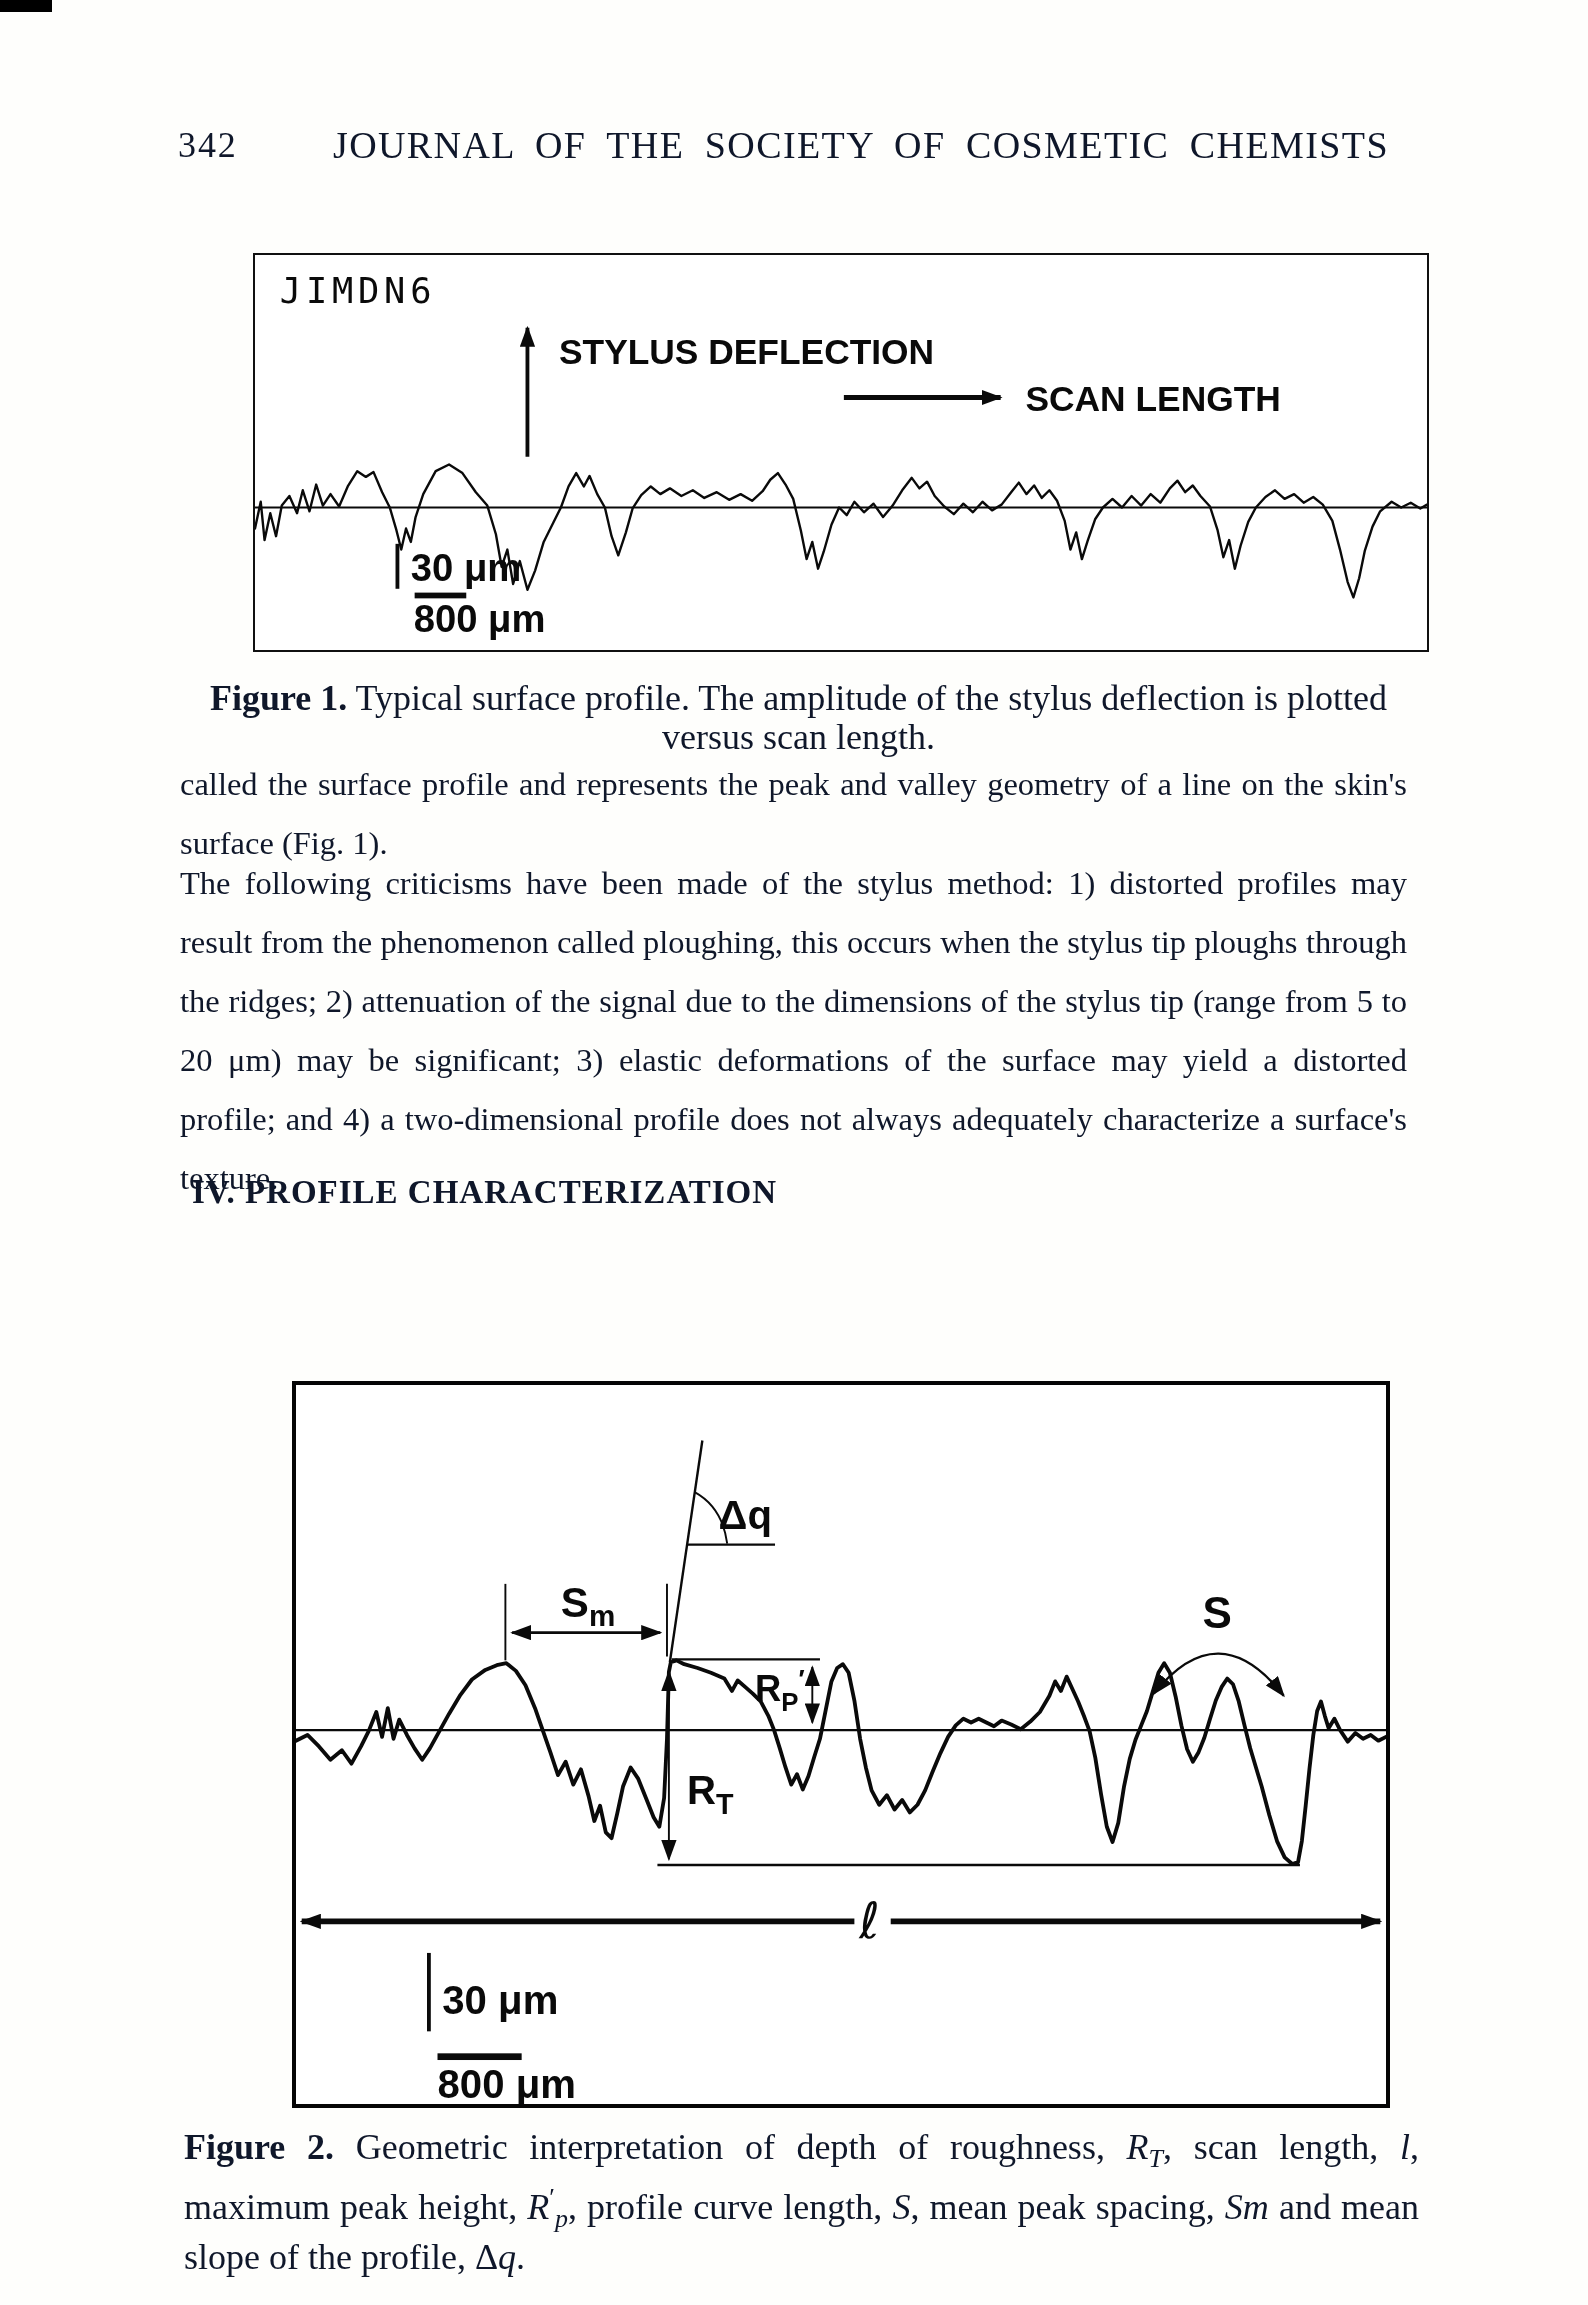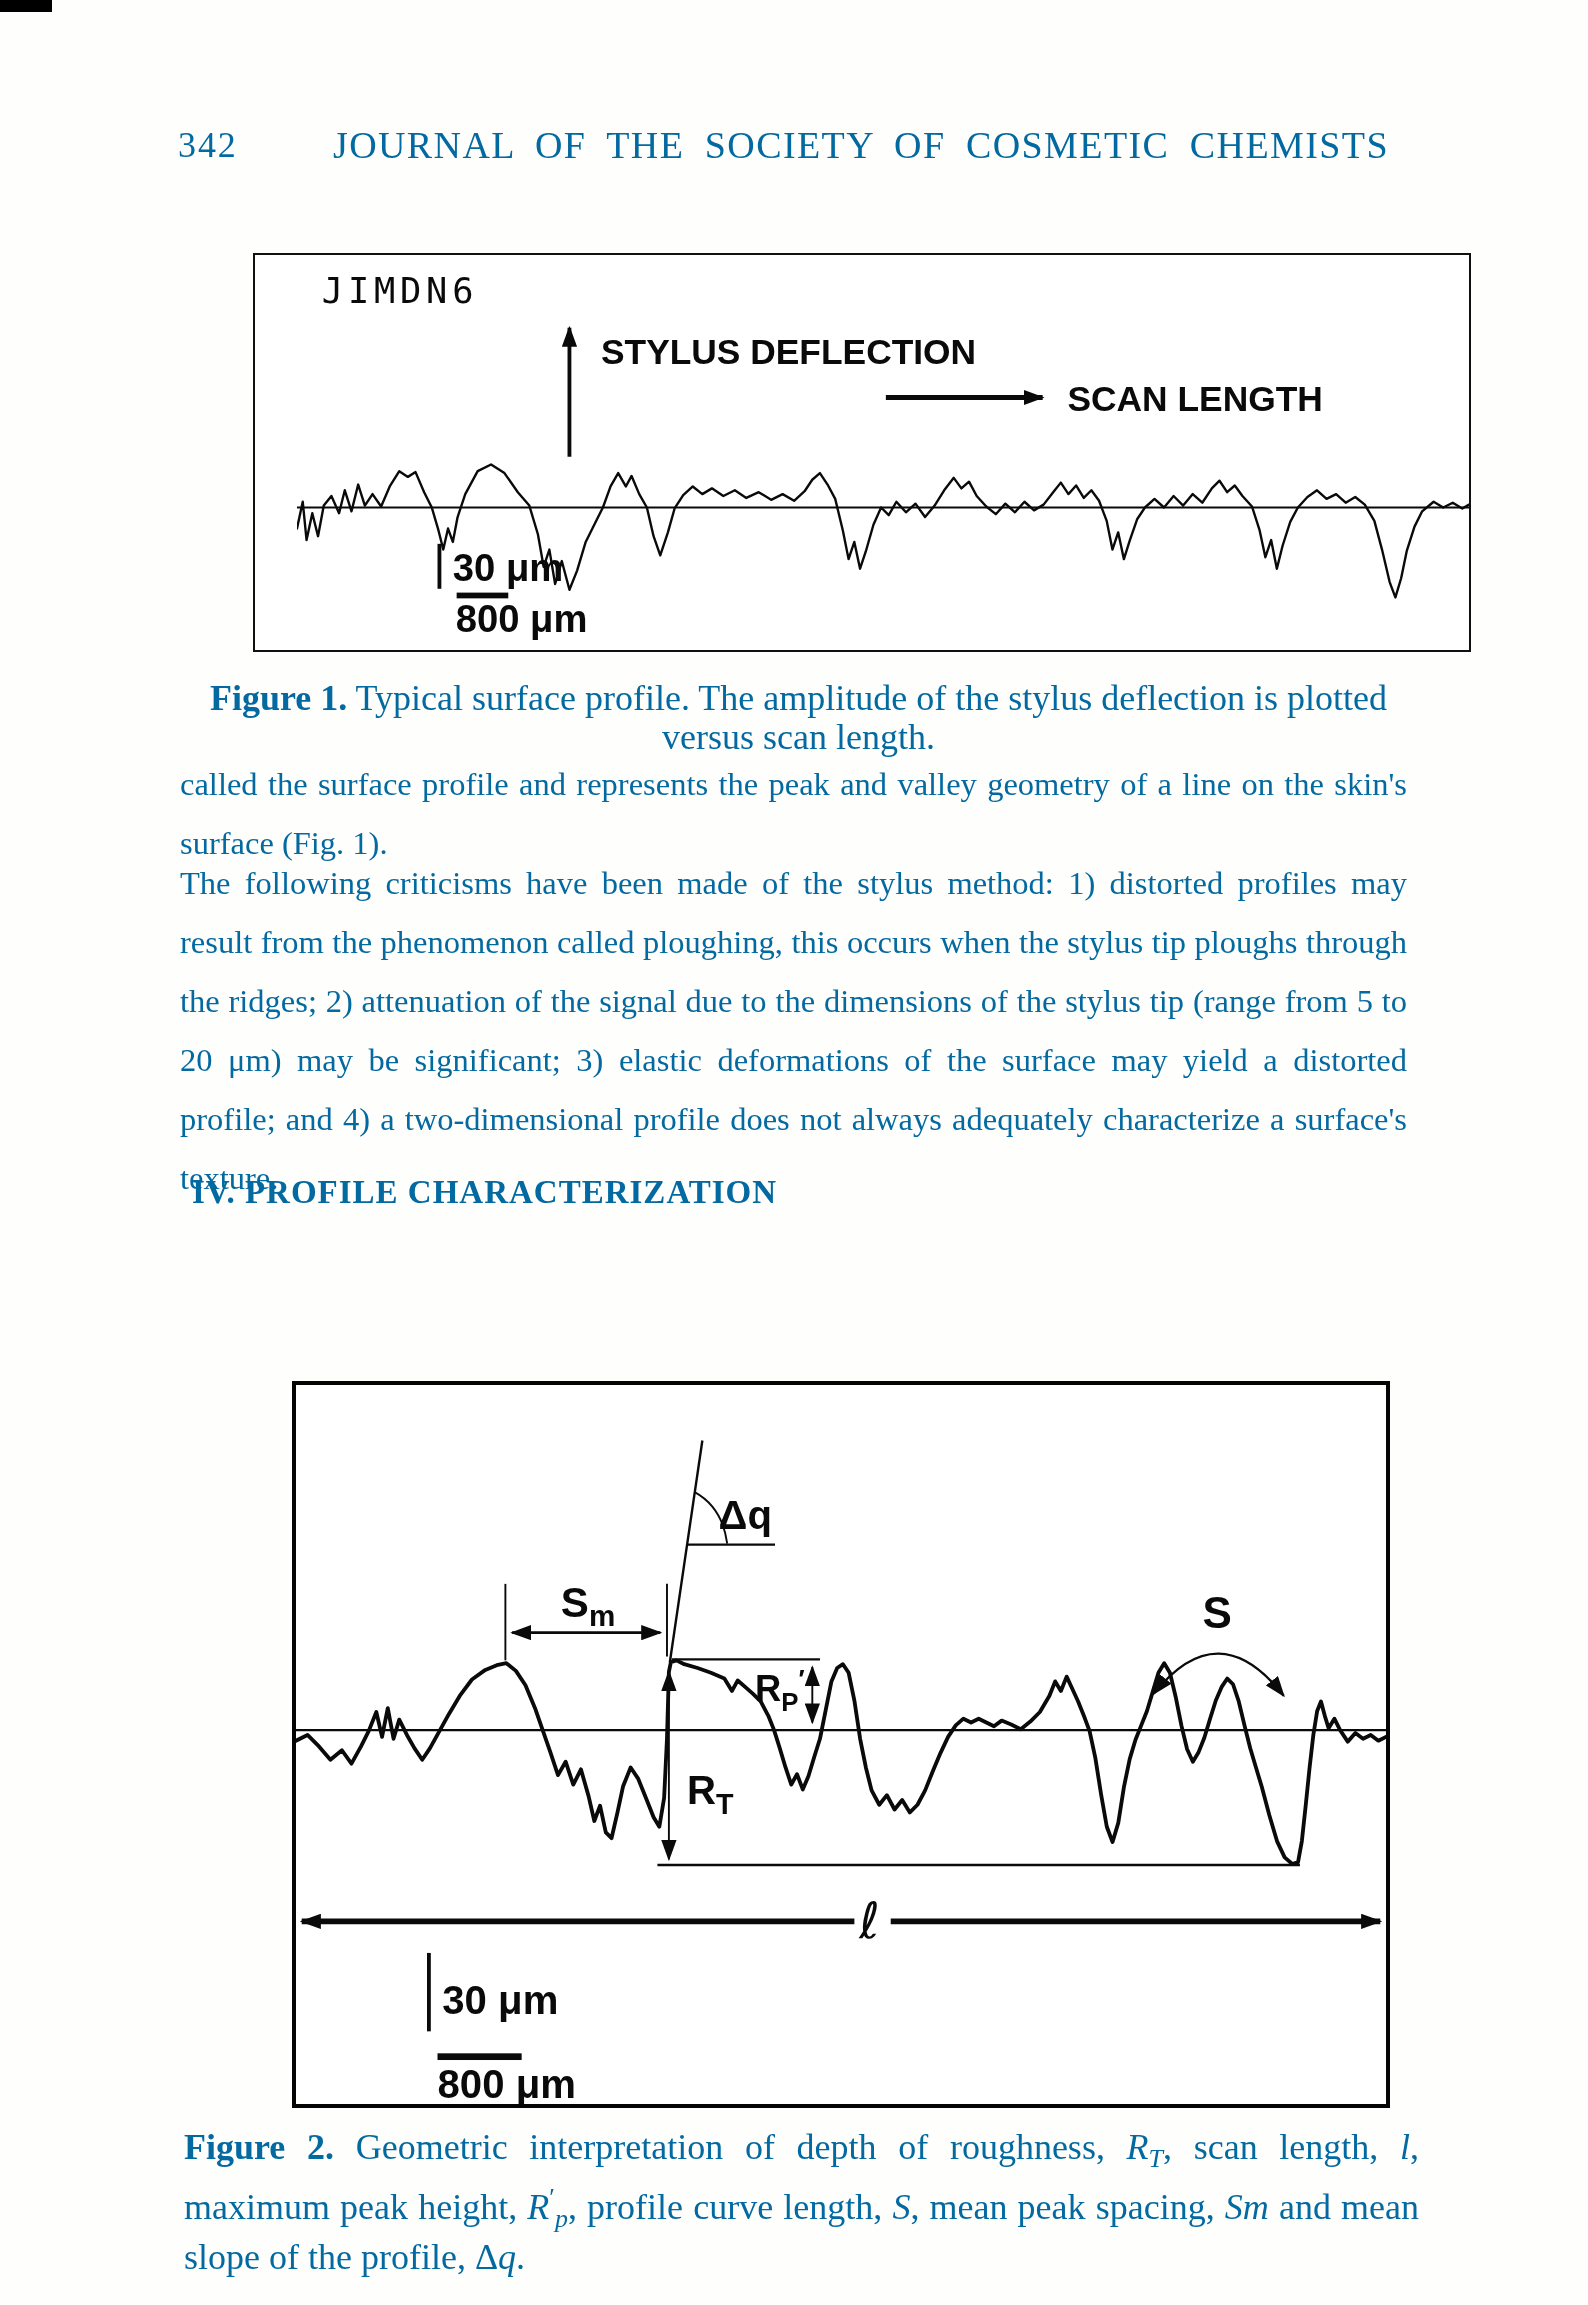--- a/index.html
+++ b/index.html
@@ -1,23 +1,23 @@
 <!DOCTYPE html>
 <html><head>
 <meta charset="utf-8">
 <style>
   html,body{margin:0;padding:0;background:#e8e8e8;}
   .page{position:relative;width:1589px;height:2306px;background:#fefefc;overflow:hidden;
-        font-family:"Liberation Serif", serif;color:#0369a1;}
+        font-family:"Liberation Serif", serif;color:#0f172a;}
   .artifact{position:absolute;background:#000;}
   .pagenum{position:absolute;left:178px;top:124px;font-size:36px;letter-spacing:1.9px;}
   .journal{position:absolute;left:329px;top:119px;font-size:38px;font-weight:normal;
            letter-spacing:1.4px;word-spacing:9.6px;margin:4px;white-space:nowrap;}
   .figbox{position:absolute;background:#fff;}
-  .fig1{left:213px;top:237px;width:1172px;height:395px;border:2.9px solid #101010;padding-left:42px;}
+  .fig1{left:213px;top:237px;width:1172px;height:395px;border:2.9px solid #101010;}
   .fig2{left:252px;top:1365px;width:1090px;height:719px;border:4.8px solid #050505;}
   .figbox svg{display:block;width:100%;height:100%;}
   .caption{position:absolute;font-size:36px;line-height:39px;margin:4px;}
   .caption1{left:182px;top:675px;width:1225px;text-align:center;}
   .caption2{left:180px;top:2124px;width:1235px;text-align:justify;}
   .body{position:absolute;left:180px;width:1227px;font-size:32.5px;line-height:59px;
         text-align:justify;margin:0;}
   .p1{top:755px;}
   .p2{top:854px;}
   .p3{top:1226px;}

